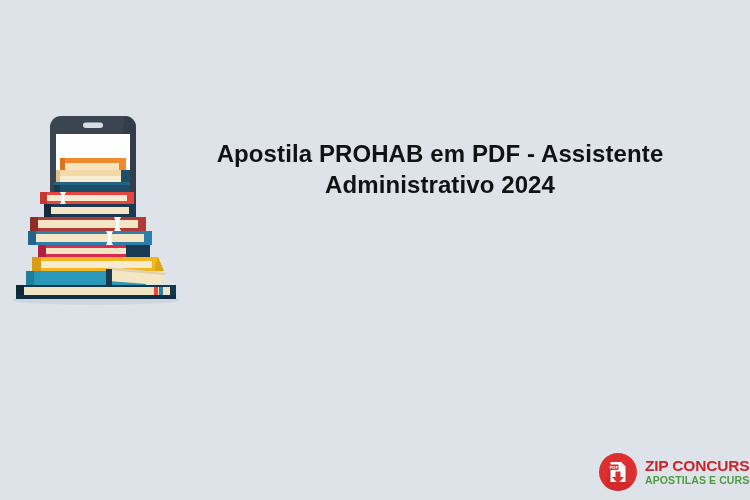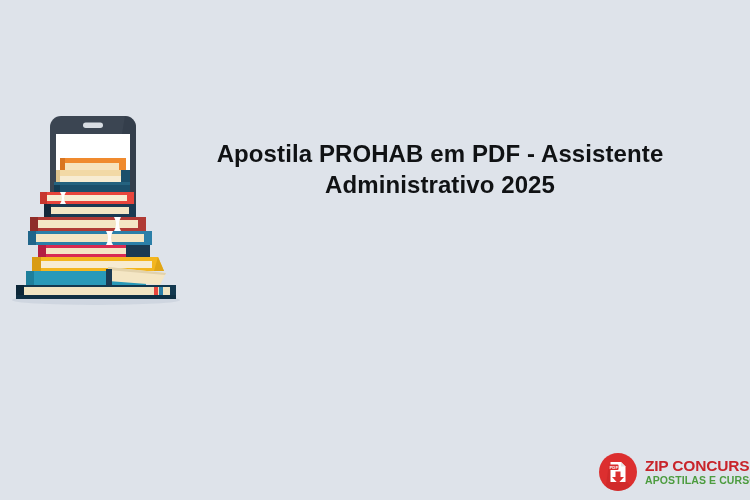--- a/index.html
+++ b/index.html
@@ -61,21 +61,21 @@
     font-weight:bold;
     color:#4c9c3f;
     letter-spacing:0.1px;
     line-height:13px;
     white-space:nowrap;
   }
 </style>
 </head>
 <body>
 
-<h1 class="title">Apostila PROHAB em PDF - Assistente Administrativo 2025</h1>
+<h1 class="title">Apostila PROHAB em PDF - Assistente Administrativo 2024</h1>
 
 <div class="illo">
   <svg viewBox="0 0 175 200" xmlns="http://www.w3.org/2000/svg">
 
     <g>
       <rect x="42" y="4" width="86" height="128" rx="11" ry="11" fill="#3b4552"></rect>
       <path d="M117 4 H117 A11 11 0 0 1 128 15 V121 A11 11 0 0 1 117 132 H96 Z" fill="#2f3845" opacity="0.55"></path>
       <rect x="48" y="22" width="74" height="100" fill="#ffffff"></rect>
       <rect x="75" y="10.5" width="20" height="5.5" rx="2.75" fill="#d8dde3"></rect>
     </g>

